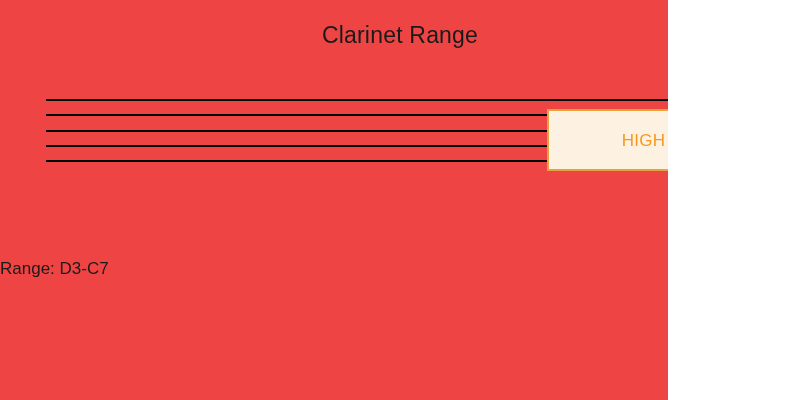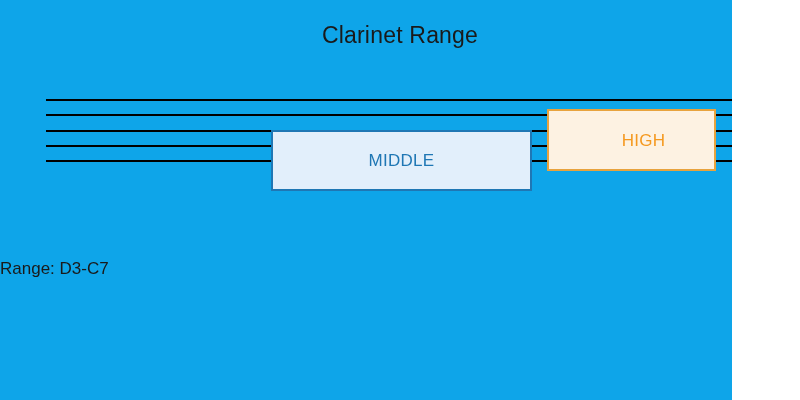--- a/index.html
+++ b/index.html
@@ -5,23 +5,23 @@
   html, body {
     margin: 0;
     padding: 0;
     background: #ffffff;
   }
   body {
     font-family: "Liberation Sans", sans-serif;
   }
   #stage {
     position: relative;
-    width: 732px;
+    width: 668px;
     height: 400px;
-    background: #0ea5e9;
+    background: #ef4444;
     overflow: hidden;
   }
   #title {
     position: absolute;
     left: 0;
     top: 22px;
     width: 800px;
     text-align: center;
     font-size: 23px;
     color: #1a1a1a;
@@ -99,23 +99,20 @@
 
   <div>
     <div class="staff-line" style="top:99px"></div>
     <div class="staff-line" style="top:114px"></div>
     <div class="staff-line" style="top:130px"></div>
     <div class="staff-line" style="top:145px"></div>
     <div class="staff-line" style="top:160px"></div>
   </div>
 
 
-  <div class="range-box" id="box-middle">
-    <span class="range-label">MIDDLE</span>
-  </div>
 
   <div class="range-box" id="box-high">
     <span class="range-label">HIGH</span>
   </div>
 
   <div id="caption">Range: D3-C7</div>
 
 </div>
 
 </body></html>

